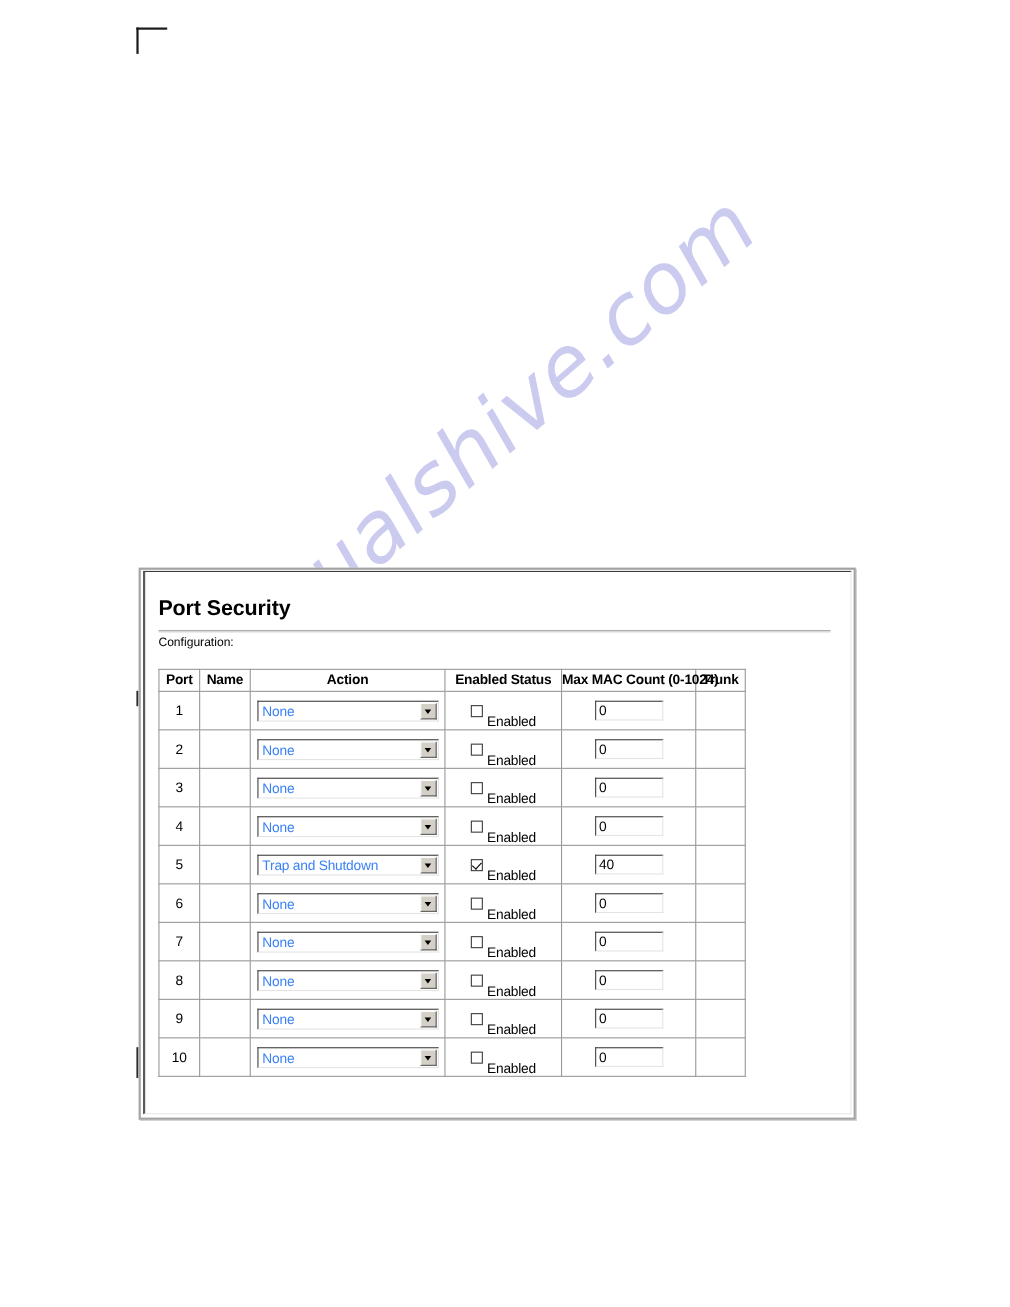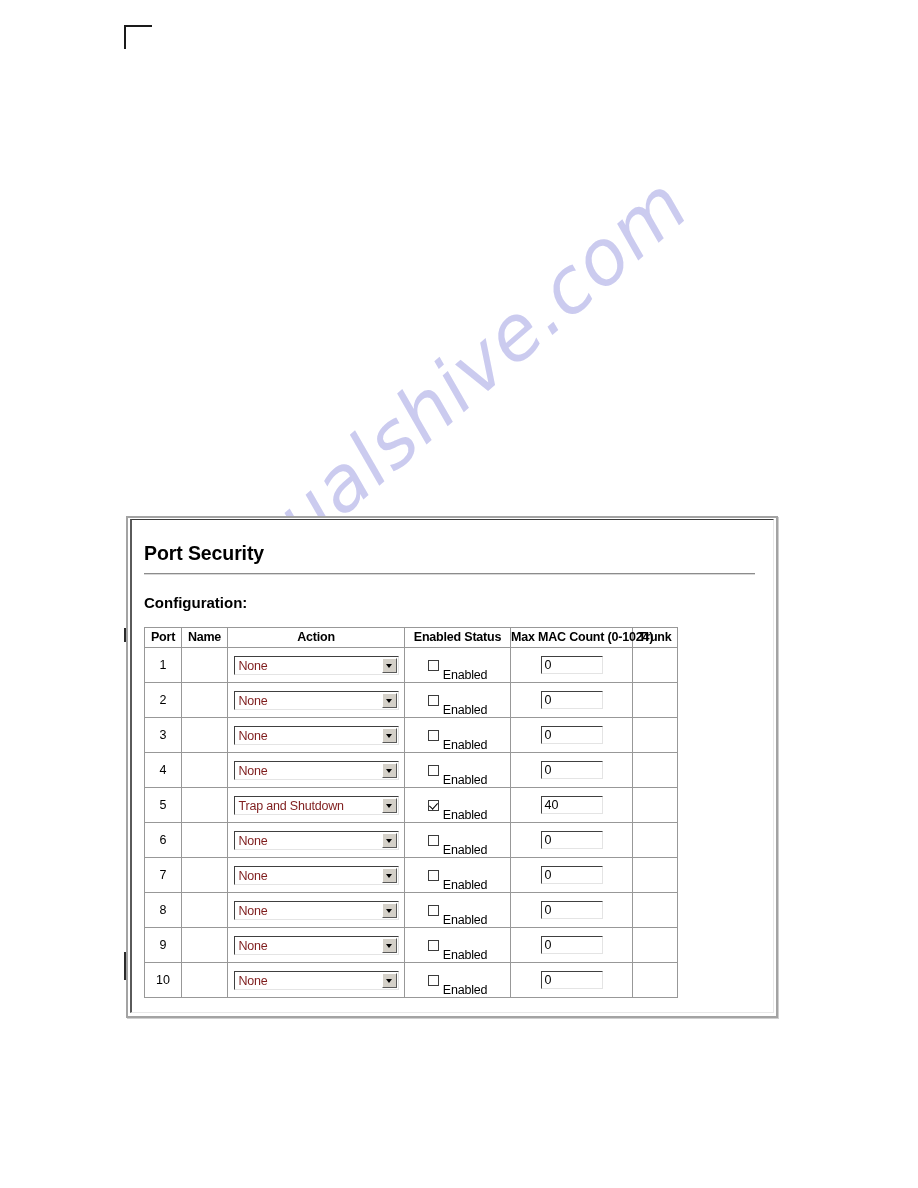--- a/index.html
+++ b/index.html
@@ -109,24 +109,23 @@
 
   #title-rule {
     margin-top: 8px;
     width: 611px;
     height: 2px;
     background: linear-gradient(to bottom, #8c8c8c 0, #8c8c8c 1px, #d8d8d8 1px, #d8d8d8 2px);
   }
 
   #section-label {
     font-family: "Liberation Sans", sans-serif;
-    font-size: 15px;
-    font-weight: bold;
+    font-size: 11px;
+    font-weight: normal;
     color: #000000;
-    margin-top: 19px;
     line-height: 18px;
   }
 
   
   #config-table {
     margin-top: 15px;
     border-collapse: collapse;
     table-layout: fixed;
     width: 533px;
     background: #ffffff;
@@ -180,21 +179,21 @@
     box-sizing: border-box;
     vertical-align: middle;
     text-align: left;
     cursor: default;
   }
   .select-box .select-value {
     display: block;
     padding: 0 20px 0 4px;
     font-size: 12.5px;
     line-height: 18px;
-    color: #7f1d1d;
+    color: #3b82f6;
     white-space: nowrap;
     overflow: hidden;
     letter-spacing: -0.2px;
   }
   .select-box .select-arrow {
     position: absolute;
     right: 1px;
     top: 1px;
     width: 15px;
     height: 15px;

